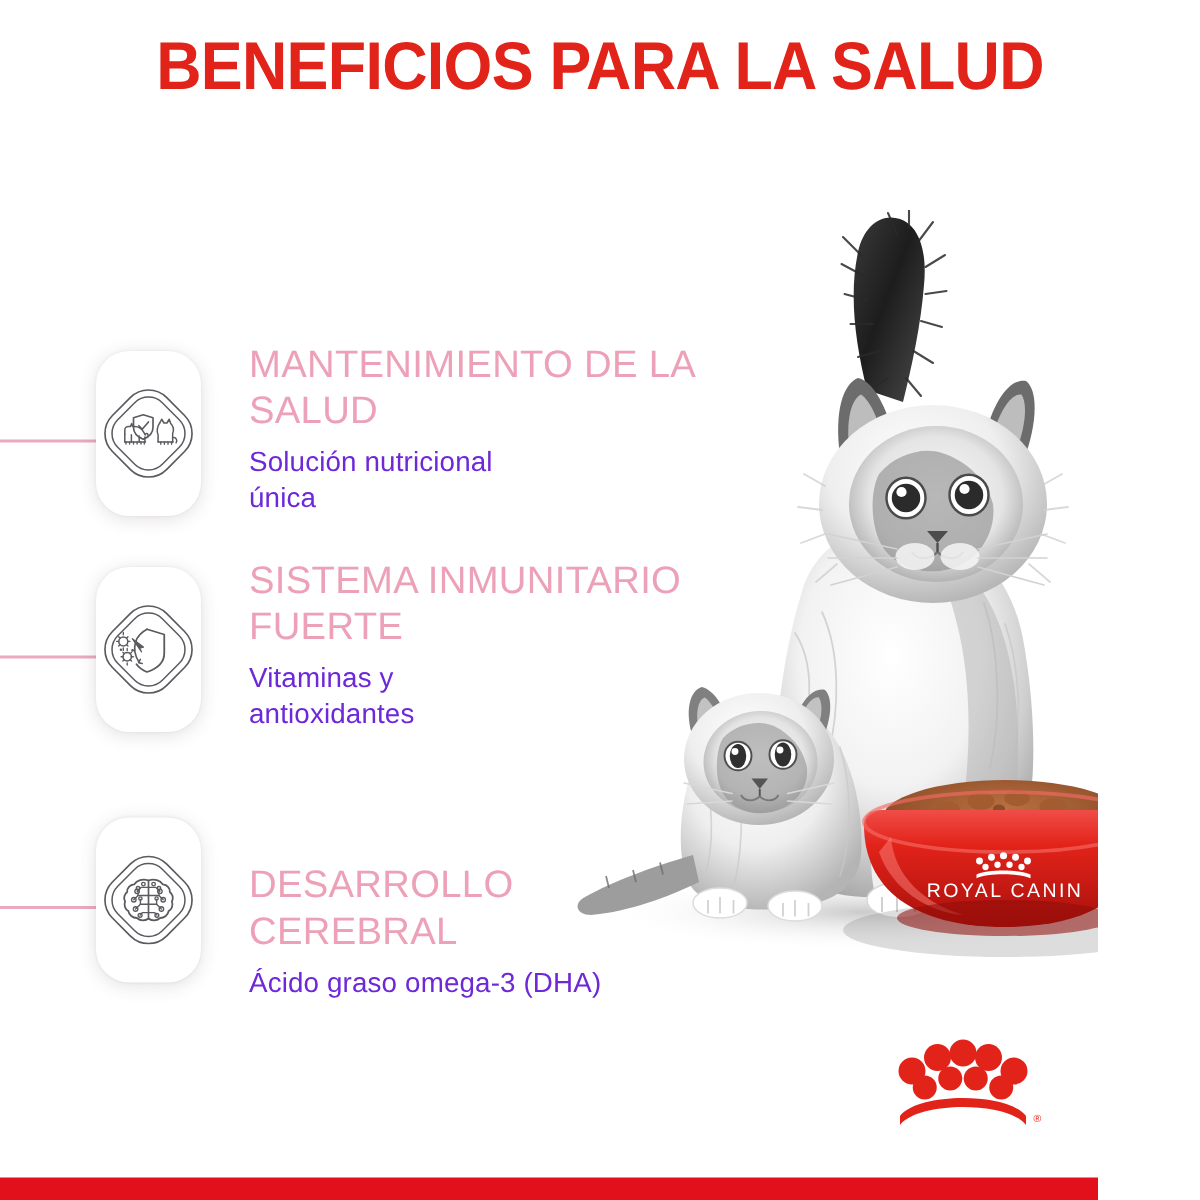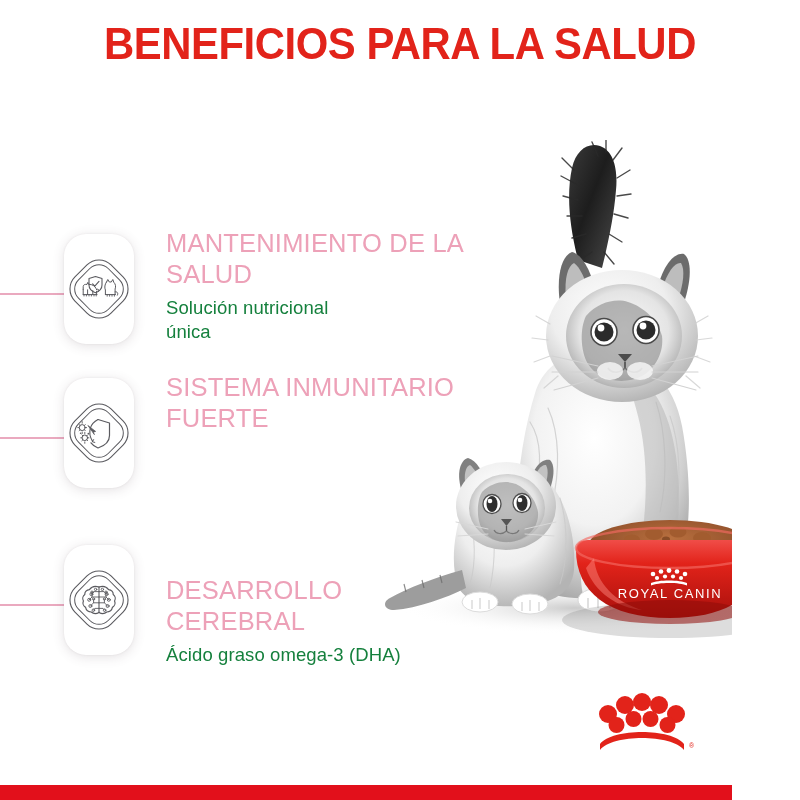--- a/index.html
+++ b/index.html
@@ -86,21 +86,21 @@
     margin: 0;
     color: #eda1b8;
     font-size: 25.5px;
     font-weight: normal;
     line-height: 1.22;
     letter-spacing: 0.2px;
     white-space: pre-line;
   }
   .benefit p {
     margin: 6px 0 0 0;
-    color: #15803d;
+    color: #6d28d9;
     font-size: 18.5px;
     line-height: 1.28;
     letter-spacing: 0.1px;
     white-space: pre-line;
   }
   .benefit.b2 .text { top: 6px; margin-top: 24px; }
 
   
   #photo {
     position: absolute;
@@ -214,20 +214,22 @@
 
           <circle cx="20.4" cy="31.6" r="0.9" fill="#5a5a5f" stroke="none"></circle>
           <circle cx="12.6" cy="31.2" r="0.8" fill="#5a5a5f" stroke="none"></circle>
         </svg>
       </span>
     </div>
 
     <div class="text">
       <h2>SISTEMA INMUNITARIO
 FUERTE</h2>
+      <p>Vitaminas y
+antioxidantes</p>
     </div>
   </div>
 
   <div class="benefit b2">
     <div class="connector"></div>
 
     <div class="icon-card">
       <span class="glyph">
         <svg viewBox="0 0 62 62" width="62" height="62" fill="none" stroke="#5a5a5f" stroke-width="1" stroke-linecap="round" stroke-linejoin="round">
           <rect x="5.5" y="5.5" width="51" height="51" rx="17" ry="17" transform="rotate(45 31 31)" stroke-width="1.1"></rect>

